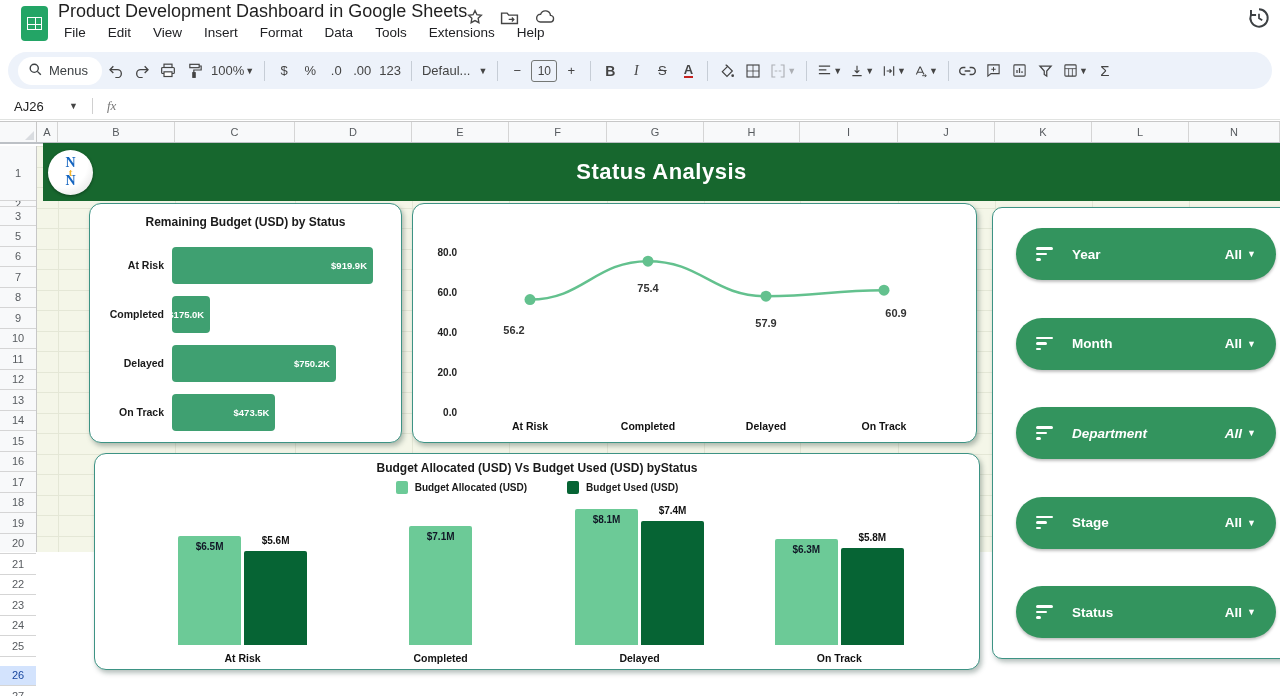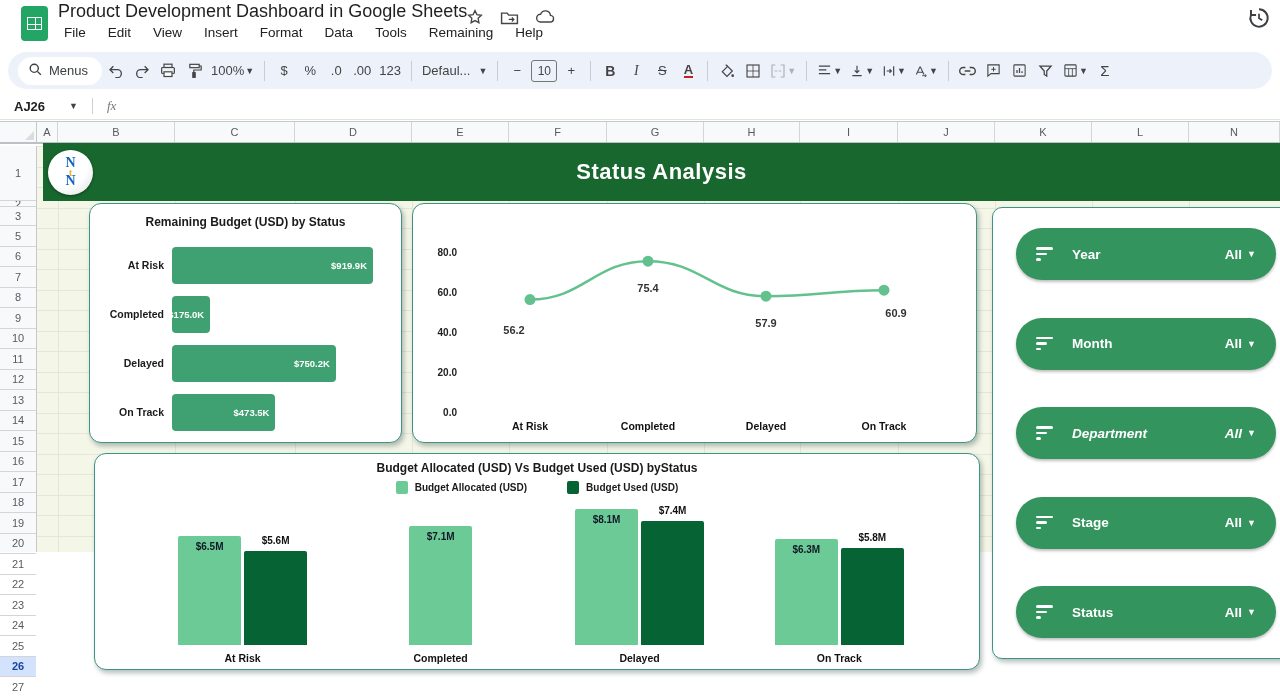--- a/index.html
+++ b/index.html
@@ -31,35 +31,35 @@
   .fontsize-box { width:26px; height:22px; border:1px solid #747775; border-radius:3px; display:flex; align-items:center; justify-content:center; font-size:12px; background:#edf2fa; }
   .tb-bold { font-weight:bold; font-size:14px; }
   .tb-italic { font-style:italic; font-family:"Liberation Serif",serif; font-size:14px; }
   .tb-strike { text-decoration:line-through; font-size:13px; }
   .tb-ul-a { font-size:13px; border-bottom:2.5px solid #c5221f; line-height:1.05; font-weight:bold; }
   .tb-sigma { font-size:15px; }
   .dim { opacity:.38; }
 
   
   .formulabar { position:absolute; left:0; right:0; top:93px; height:27px; background:#fff; display:flex; align-items:center; border-bottom:1px solid #e1e3e1; }
-  .name-box { width:86px; display:flex; align-items:center; justify-content:space-between; padding:0 8px 0 14px; font-size:13px; color:#222;font-weight:bold; }
+  .name-box { width:86px; display:flex; align-items:center; justify-content:space-between; padding:0 8px 0 14px; font-size:13px; color:#222; }
   .fx-divider { width:1px; height:16px; background:#d0d0d0; margin:0 6px; }
   .fx-label { font-size:13px; font-style:italic; color:#777; font-family:"Liberation Serif",serif; margin-left:8px; }
 
   
   .colheaders { position:absolute; left:0; right:0; top:121px; height:23px; display:flex; background:#f8f9fa; border-top:1px solid #c7c7c7; border-bottom:2px solid #bdc1c6; }
   .corner-cell { width:37px; height:100%; background:#f8f9fa; border-right:1px solid #c7c7c7; position:relative; }
   .corner-cell::after { content:""; position:absolute; right:2px; bottom:2px; border-left:9px solid transparent; border-bottom:9px solid #d9dce0; }
   .col-cell { height:100%; display:flex; align-items:center; justify-content:center; font-size:11px; color:#575b5f; border-right:1px solid #d5d5d5; }
 
   
   .sheet { position:absolute; left:0; right:0; top:146px; bottom:0; background:#fff; }
   .rowheaders { position:absolute; left:0; top:0; width:37px; height:100%; background:#f8f9fa; border-right:1px solid #c7c7c7; z-index:5; }
   .row-cell { display:flex; align-items:center; justify-content:center; font-size:11px; color:#575b5f; border-bottom:1px solid #d5d5d5; overflow:hidden; }
-  .row-cell.selected { background:#d3e3fd; color:#17459e; font-weight:bold; }
+  .row-cell.selected { background:#d3e3fd; color:#17459e; font-weight:normal;margin-top:9px; }
   .cells { position:absolute; left:37px; right:0; top:0; bottom:0; background:#f4f6e8;
      background-image:repeating-linear-gradient(to bottom, #e4e7d6 0 1px, transparent 1px 20.5px); }
   .vline { position:absolute; top:0; bottom:0; width:1px; background:#e4e7d6; }
 
   
   .banner { position:absolute; left:6px; right:0; top:-3px; height:58px; background:#17672e; display:flex; align-items:center; z-index:2; }
   .banner-logo { position:absolute; left:5px; top:7px; width:45px; height:45px; border-radius:50%; background:radial-gradient(circle at 35% 30%, #ffffff 55%, #dcdcdc); display:flex; flex-direction:column; align-items:center; justify-content:center; line-height:.72; box-shadow:0 1px 3px rgba(0,0,0,.4); }
   .banner-logo .n { color:#1565c0; font-weight:bold; font-size:14px; font-family:"Liberation Serif",serif; }
   .banner-logo .t { color:#f2b42c; font-weight:bold; font-size:11px; font-family:"Liberation Serif",serif; }
   .banner-title { width:100%; text-align:center; color:#fff; font-size:22px; font-weight:bold; letter-spacing:.5px; }
@@ -139,21 +139,21 @@
       </span>
     </div>
     <div class="menu-row">
         <div class="menu-item">File</div>
         <div class="menu-item">Edit</div>
         <div class="menu-item">View</div>
         <div class="menu-item">Insert</div>
         <div class="menu-item">Format</div>
         <div class="menu-item">Data</div>
         <div class="menu-item">Tools</div>
-        <div class="menu-item">Remaining</div>
+        <div class="menu-item">Extensions</div>
         <div class="menu-item">Help</div>
       </div>
     <div class="history-btn">
       <svg width="26" height="26" viewBox="0 0 24 24" fill="none" stroke="#3c4043" stroke-width="1.8">
           <path d="M12 4a8 8 0 1 1-7.4 5"></path>
           <path d="M4.6 4.5v4.7h4.7"></path>
           <path d="M12 8v4.3l3 1.8" stroke-width="1.6"></path>
         </svg>
     </div>
   </div>

